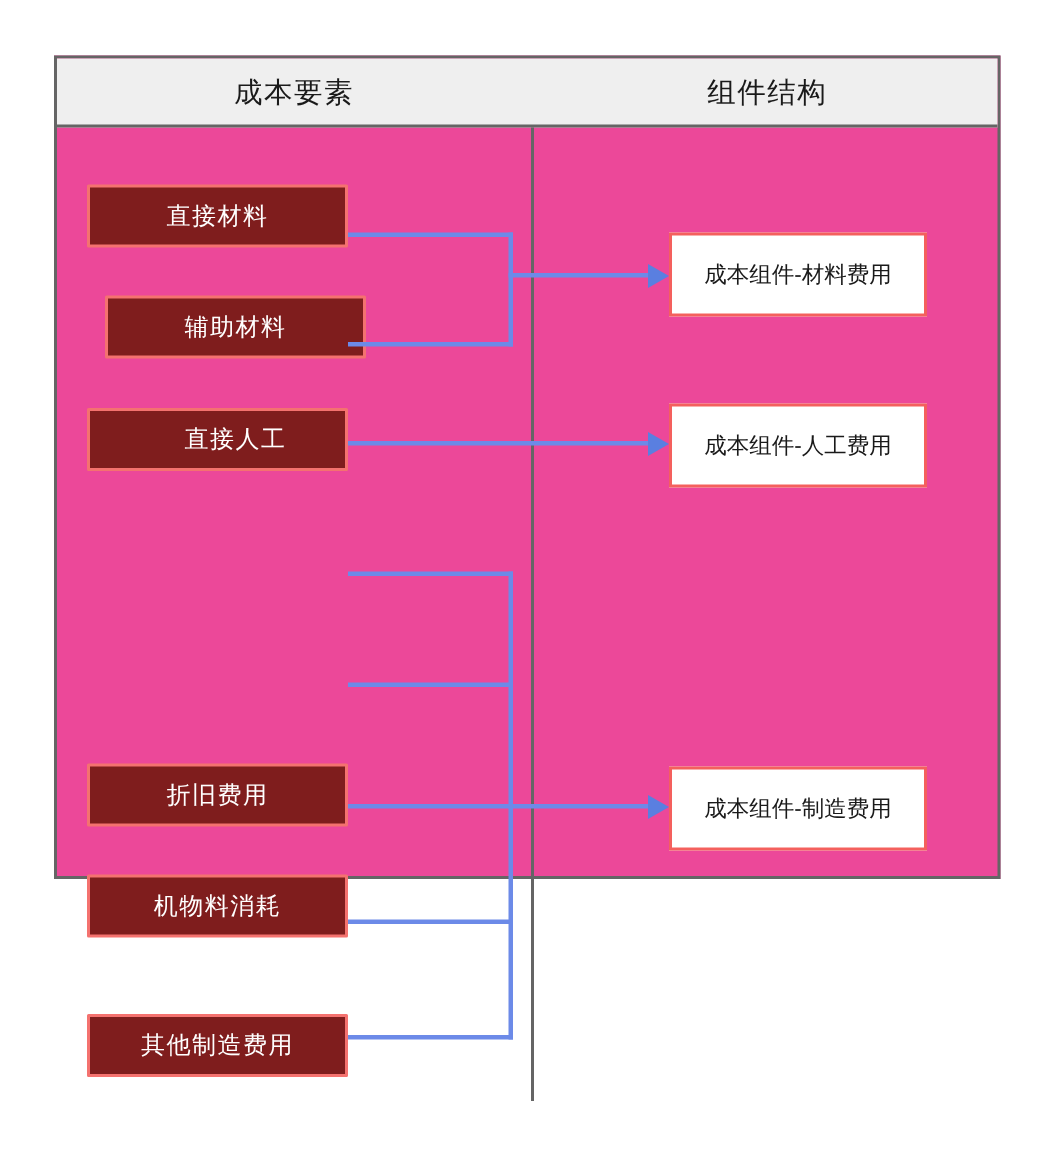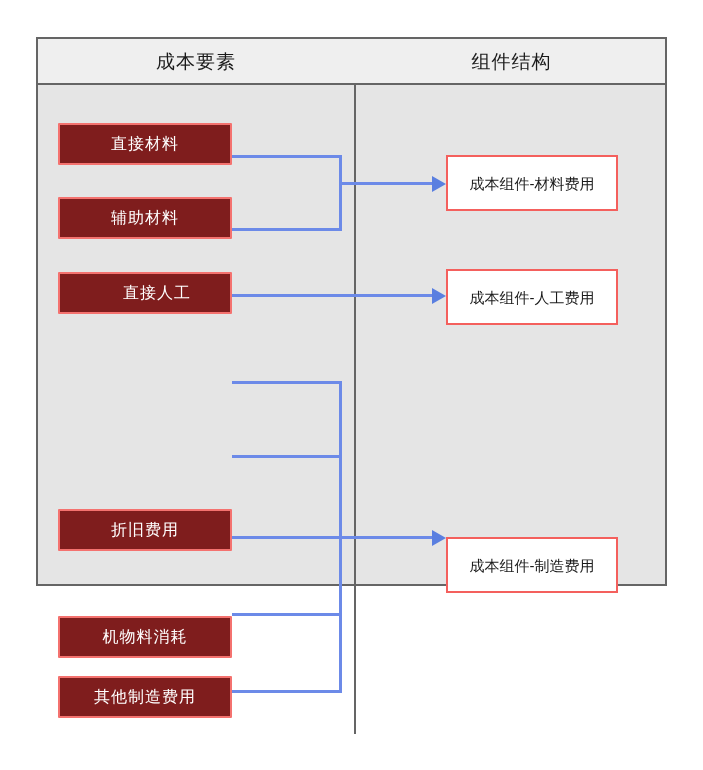--- a/index.html
+++ b/index.html
@@ -11,21 +11,21 @@
     position:relative;
   }
   #stage{position:absolute;left:0;top:0;width:703px;height:770px;}
 
   
   .frame{
     position:absolute;left:36px;top:37px;
     width:631px;height:549px;
     border:2px solid #656565;
     box-sizing:border-box;
-    background:#e5e5e5;
+    background:#ec4899;
   }
   .header-band{
     position:absolute;left:0;top:0;
     width:100%;height:46px;
     background:#efefef;
     border-bottom:2px solid #656565;
     box-sizing:border-box;
   }
   .header-cell{
     position:absolute;top:0;height:46px;
@@ -89,37 +89,37 @@
 
     <div class="header-cell left">成本要素</div>
 
     <div class="header-cell right">组件结构</div>
 
     <div class="col-divider"></div>
   </div>
 
   <div class="redbox" style="top:123px;">直接材料</div>
 
-  <div class="redbox" style="top:197px;">辅助材料</div>
+  <div class="redbox" style="top:197px;margin-left:12px;">辅助材料</div>
 
   <div class="redbox" style="top:272px;padding-left:24px;">直接人工</div>
 
 
 
   <div class="redbox" style="top:509px;">折旧费用</div>
 
-  <div class="redbox" style="top:616px;">机物料消耗</div>
+  <div class="redbox" style="top:583px;">机物料消耗</div>
 
   <div class="redbox" style="top:676px;">其他制造费用</div>
 
   <div class="outbox" style="top:155px;">成本组件-材料费用</div>
 
   <div class="outbox" style="top:269px;">成本组件-人工费用</div>
 
-  <div class="outbox" style="top:537px;">成本组件-制造费用</div>
+  <div class="outbox" style="top:511px;">成本组件-制造费用</div>
 
   <div class="hline" style="left:232px;top:155px;width:110px;"></div>
   <div class="hline" style="left:232px;top:228px;width:110px;"></div>
   <div class="vline" style="left:339px;top:155px;height:76px;"></div>
   <div class="hline" style="left:339px;top:182px;width:98px;"></div>
   <div class="arrow" style="left:432px;top:176px;"></div>
 
   <div class="hline" style="left:232px;top:294px;width:205px;"></div>
   <div class="arrow" style="left:432px;top:288px;"></div>
 

